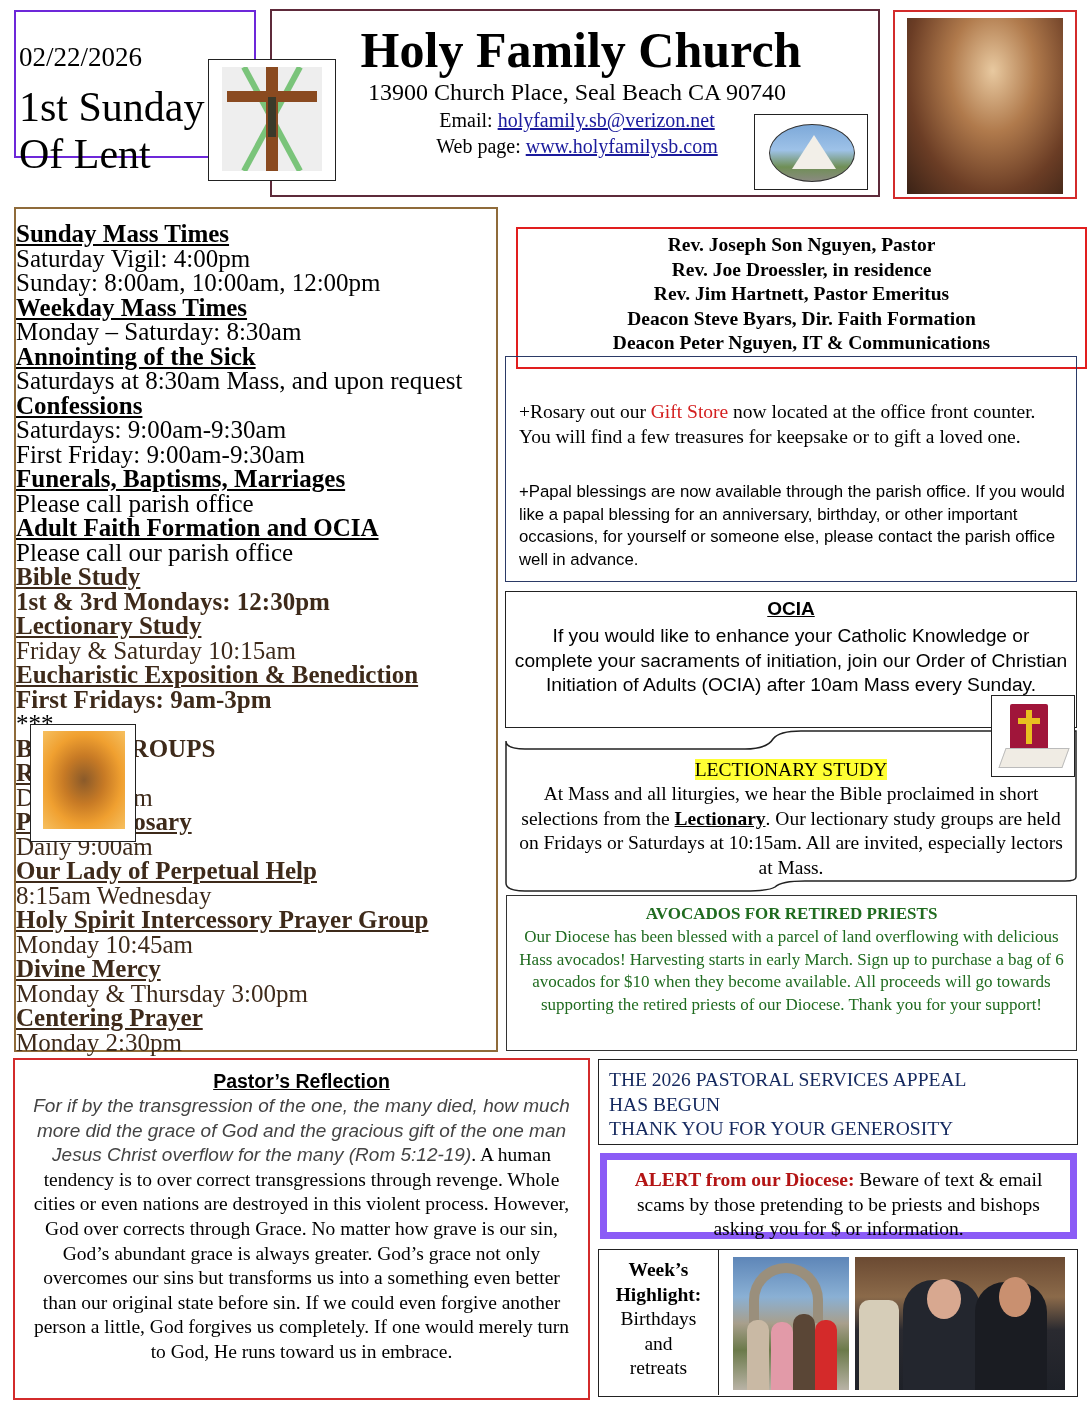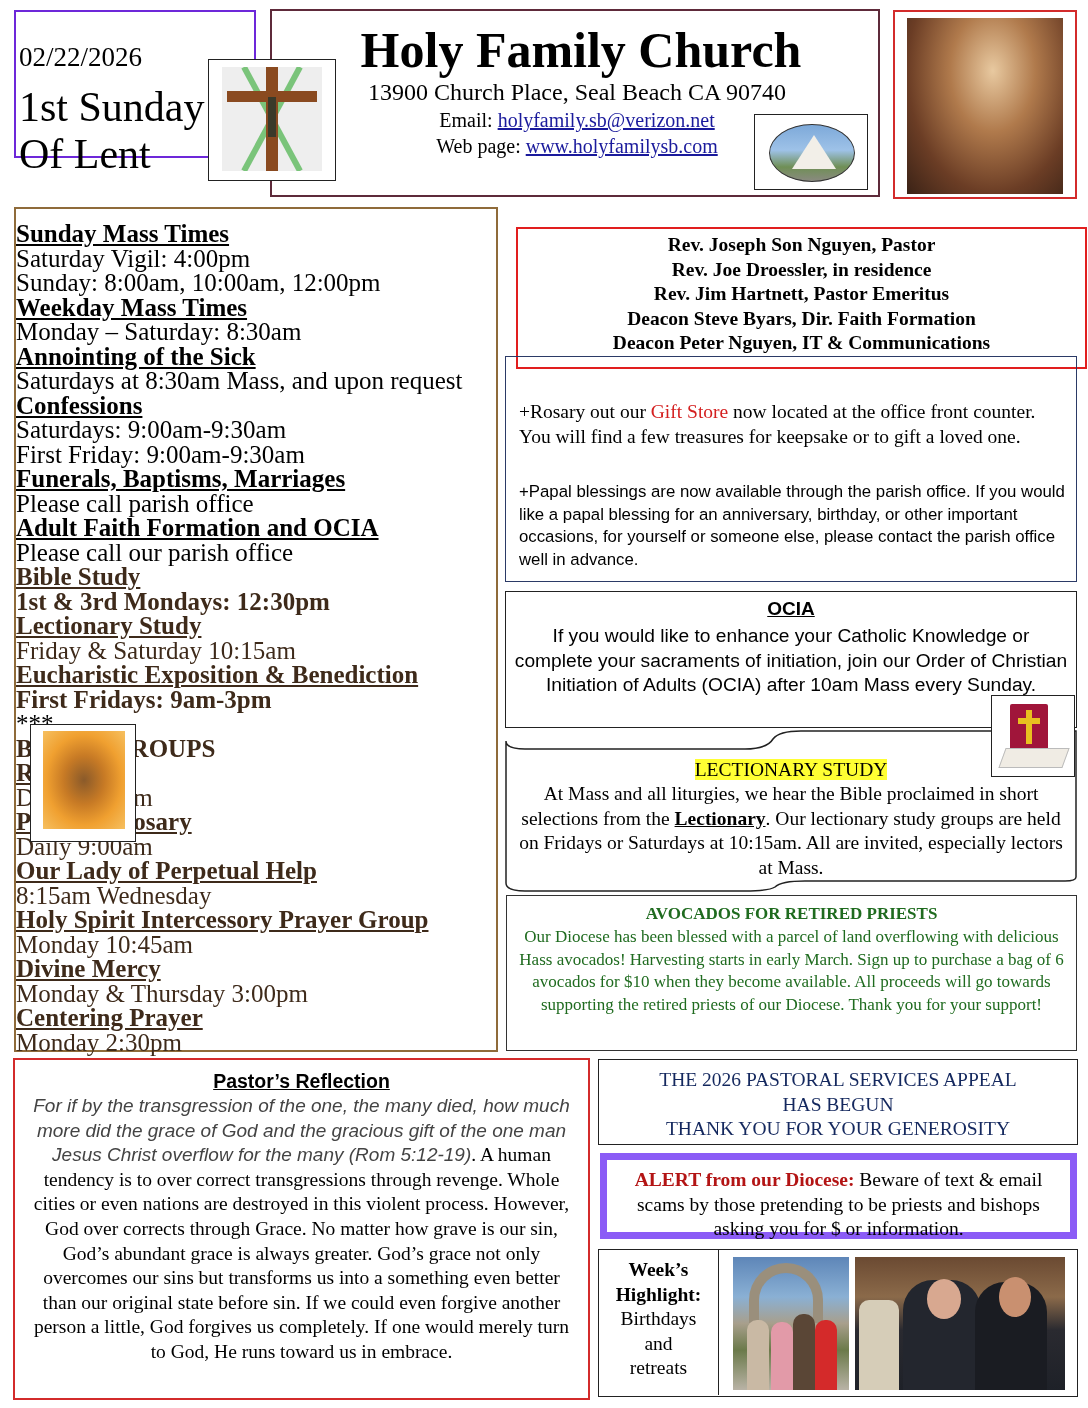--- a/index.html
+++ b/index.html
@@ -70,21 +70,21 @@
   #avo-box .body { position:absolute; left:4px; right:4px; top:30px; text-align:center; font-size:17px; line-height:22.6px; }
 
   
   #reflect-box { left: 13px; top: 1058px; width: 577px; height: 342px; border: 2px solid #d32b2b; }
   #reflect-box .title { position:absolute; left:0; right:0; top:10px; text-align:center; font-family:"Liberation Sans", sans-serif; font-weight:bold; text-decoration:underline; font-size:19.5px; }
   #reflect-box .body { position:absolute; left:16px; right:16px; top:34px; text-align:center; font-size:19.5px; line-height:24.6px; }
   #reflect-box .quote { font-family:"Liberation Sans", sans-serif; font-style:italic; color:#444; font-size:19px; }
 
   
   #appeal-box { left: 598px; top: 1059px; width: 480px; height: 86px; border: 1.5px solid #222; }
-  #appeal-box .body { position:absolute; left:0; right:0; top:8px; text-align:center; font-size:19.5px; line-height:24.5px; color:#14285e; }
+  #appeal-box .body { position:absolute; left:10px; right:0; top:8px; font-size:19.5px; line-height:24.5px; color:#14285e; }
 
   
   #alert-box { left: 600px; top: 1153px; width: 477px; height: 86px; border: 7px solid #8b5cf6; }
   #alert-box .body { position:absolute; left:6px; right:6px; top:8px; text-align:center; font-size:19.5px; line-height:24.5px; }
   #alert-box .lead { color:#b31414; font-weight:bold; }
 
   
   #highlight-box { left: 598px; top: 1249px; width: 480px; height: 148px; border: 1.5px solid #222; }
   #highlight-box .label-cell { position:absolute; left:0; top:0; width:120px; height:145px; border-right:1.5px solid #222; }
   #highlight-box .label { position:absolute; left:0; right:0; top:8px; text-align:center; font-size:19.5px; line-height:24.5px; }

